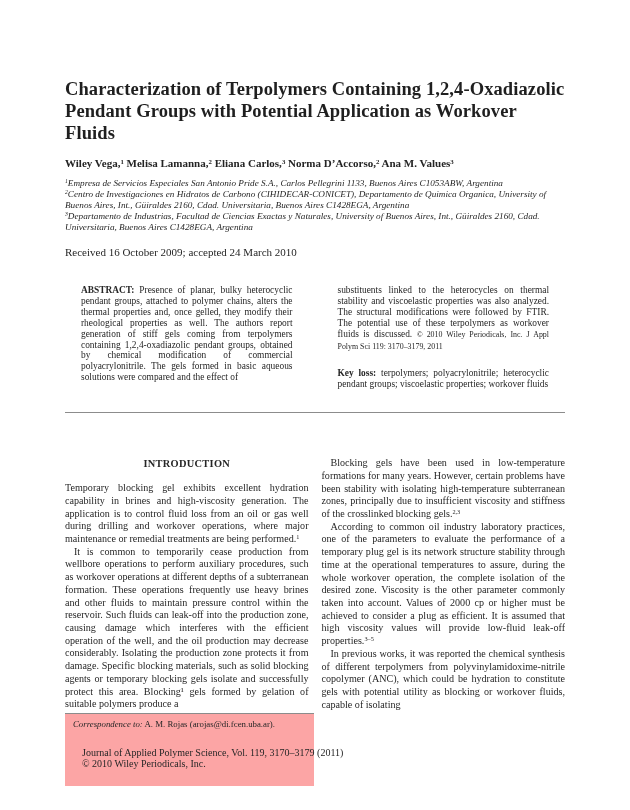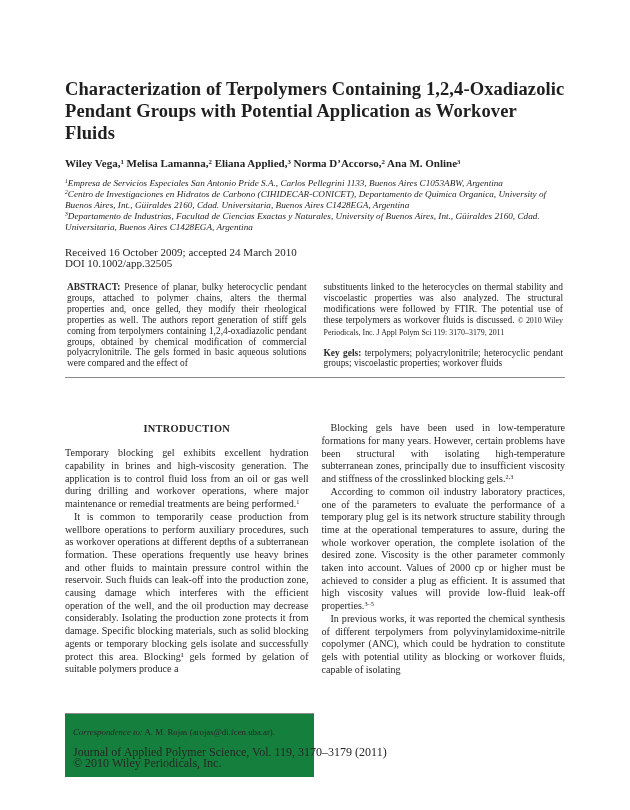--- a/index.html
+++ b/index.html
@@ -51,21 +51,21 @@
   }
   
   .abstract-row {
     display: flex;
     gap: 13px;
     font-size: 9.4px;
     line-height: 10.9px;
     text-align: justify;
   }
   .abstract-col { flex: 1 1 0; hyphens: auto; }
-  .abstract-col p { margin: 2px; }
+  .abstract-col p { margin: 16px; }
   .abs-label, .kw-label { font-weight: bold; }
   .abs-copyright { font-size: 7.9px; }
   .keywords { margin-top: 9px !important; }
   
   .rule {
     border: none;
     border-top: 1px solid #8c8c8c;
     margin: 6px 0 0 0;
   }
   
@@ -89,72 +89,71 @@
     letter-spacing: 0.3px;
   }
   .col p { margin: 0; }
   .col p.indent { text-indent: 9px; }
   
   .footnote {
     position: absolute;
     left: 65px;
     top: 713px;
     width: 249px;
-    background: #15803d;
+    background: #fca5a5;
     z-index: 2;
     font-size: 8.8px;
     line-height: 11px;
-    padding-top: 13px;
+    padding-top: 5px;
     border-top: 1px solid #8c8c8c;
   }
   .correspondence { margin: 0 0 9px 0; text-indent: 8px; }
   .correspondence .corr-label { font-style: italic; }
-  .journal-block { margin: 8px; font-size: 12px; line-height: 11px; }
+  .journal-block { margin: 17px; font-size: 10px; line-height: 11px; }
   .journal-line { white-space: nowrap; }
 </style>
 </head>
 <body>
 
 <div class="page">
 
   <h1 class="title">Characterization of Terpolymers Containing 1,2,4-Oxadiazolic Pendant Groups with Potential Application as Workover Fluids</h1>
 
-  <p class="authors"><span>Wiley Vega,</span><sup class="ref">1</sup><span> Melisa Lamanna,</span><sup class="ref">2</sup><span> Eliana Applied,</span><sup class="ref">3</sup><span> Norma D’Accorso,</span><sup class="ref">2</sup><span> Ana M. Online</span><sup class="ref">3</sup></p>
+  <p class="authors"><span>Wiley Vega,</span><sup class="ref">1</sup><span> Melisa Lamanna,</span><sup class="ref">2</sup><span> Eliana Carlos,</span><sup class="ref">3</sup><span> Norma D’Accorso,</span><sup class="ref">2</sup><span> Ana M. Values</span><sup class="ref">3</sup></p>
 
   <div class="affiliations">
     <div class="affiliation"><sup class="ref">1</sup><span>Empresa de Servicios Especiales San Antonio Pride S.A., Carlos Pellegrini 1133, Buenos Aires C1053ABW, Argentina</span></div>
     <div class="affiliation"><sup class="ref">2</sup><span>Centro de Investigaciones en Hidratos de Carbono (CIHIDECAR-CONICET), Departamento de Quimica Organica, University of Buenos Aires, Int., Güiraldes 2160, Cdad. Universitaria, Buenos Aires C1428EGA, Argentina</span></div>
     <div class="affiliation"><sup class="ref">3</sup><span>Departamento de Industrias, Facultad de Ciencias Exactas y Naturales, University of Buenos Aires, Int., Güiraldes 2160, Cdad. Universitaria, Buenos Aires C1428EGA, Argentina</span></div>
   </div>
 
   <div class="received-block">
     <div>Received 16 October 2009; accepted 24 March 2010</div>
-    <div>DOI 10.1002/app.32505</div>
   </div>
 
   <div class="abstract-row">
     <div class="abstract-col">
       <p><span class="abs-label">ABSTRACT:</span> <span>Presence of planar, bulky heterocyclic pendant groups, attached to polymer chains, alters the thermal properties and, once gelled, they modify their rheological properties as well. The authors report generation of stiff gels coming from terpolymers containing 1,2,4-oxadiazolic pendant groups, obtained by chemical modification of commercial polyacrylonitrile. The gels formed in basic aqueous solutions were compared and the effect of</span></p>
     </div>
     <div class="abstract-col">
       <p><span>substituents linked to the heterocycles on thermal stability and viscoelastic properties was also analyzed. The structural modifications were followed by FTIR. The potential use of these terpolymers as workover fluids is discussed.</span> <span class="abs-copyright">© 2010 Wiley Periodicals, Inc. J Appl Polym Sci 119: 3170–3179, 2011</span></p>
-      <p class="keywords"><span class="kw-label">Key gels:</span><span> terpolymers; polyacrylonitrile; heterocyclic pendant groups; viscoelastic properties; workover fluids</span></p>
+      <p class="keywords"><span class="kw-label">Key loss:</span><span> terpolymers; polyacrylonitrile; heterocyclic pendant groups; viscoelastic properties; workover fluids</span></p>
     </div>
   </div>
 
   <hr class="rule">
 
   <div class="columns">
     <div class="col">
       <h2 class="section-heading">INTRODUCTION</h2>
       <p><span>Temporary blocking gel exhibits excellent hydration capability in brines and high-viscosity generation. The application is to control fluid loss from an oil or gas well during drilling and workover operations, where major maintenance or remedial treatments are being performed.</span><sup class="ref">1</sup></p>
       <p class="indent"><span>It is common to temporarily cease production from wellbore operations to perform auxiliary procedures, such as workover operations at different depths of a subterranean formation. These operations frequently use heavy brines and other fluids to maintain pressure control within the reservoir. Such fluids can leak-off into the production zone, causing damage which interferes with the efficient operation of the well, and the oil production may decrease considerably. Isolating the production zone protects it from damage. Specific blocking materials, such as solid blocking agents or temporary blocking gels isolate and successfully protect this area. Blocking¹ gels formed by gelation of suitable polymers produce a</span></p>
     </div>
     <div class="col">
-      <p class="indent"><span>Blocking gels have been used in low-temperature formations for many years. However, certain problems have been structural with isolating high-temperature subterranean zones, principally due to insufficient viscosity and stiffness of the crosslinked blocking gels.</span><sup class="ref">2,3</sup></p>
+      <p class="indent"><span>Blocking gels have been used in low-temperature formations for many years. However, certain problems have been stability with isolating high-temperature subterranean zones, principally due to insufficient viscosity and stiffness of the crosslinked blocking gels.</span><sup class="ref">2,3</sup></p>
       <p class="indent"><span>According to common oil industry laboratory practices, one of the parameters to evaluate the performance of a temporary plug gel is its network structure stability through time at the operational temperatures to assure, during the whole workover operation, the complete isolation of the desired zone. Viscosity is the other parameter commonly taken into account. Values of 2000 cp or higher must be achieved to consider a plug as efficient. It is assumed that high viscosity values will provide low-fluid leak-off properties.</span><sup class="ref">3–5</sup></p>
       <p class="indent"><span>In previous works, it was reported the chemical synthesis of different terpolymers from polyvinylamidoxime-nitrile copolymer (ANC), which could be hydration to constitute gels with potential utility as blocking or workover fluids, capable of isolating</span></p>
     </div>
   </div>
 
   <div class="footnote">
     <p class="correspondence"><span class="corr-label">Correspondence to:</span><span> A. M. Rojas (arojas@di.fcen.uba.ar).</span></p>
     <p class="journal-block">
       <span class="journal-line">Journal of Applied Polymer Science, Vol. 119, 3170–3179 (2011)</span><br>
       <span>© 2010 Wiley Periodicals, Inc.</span>

